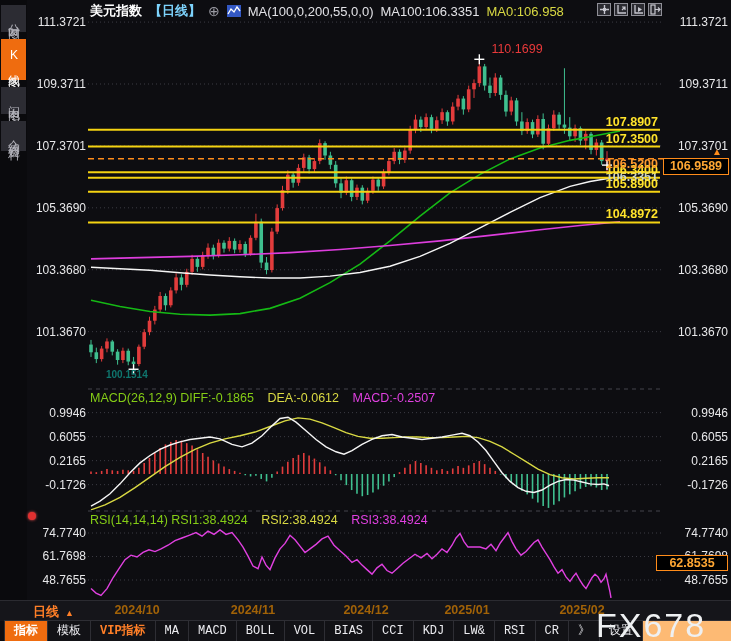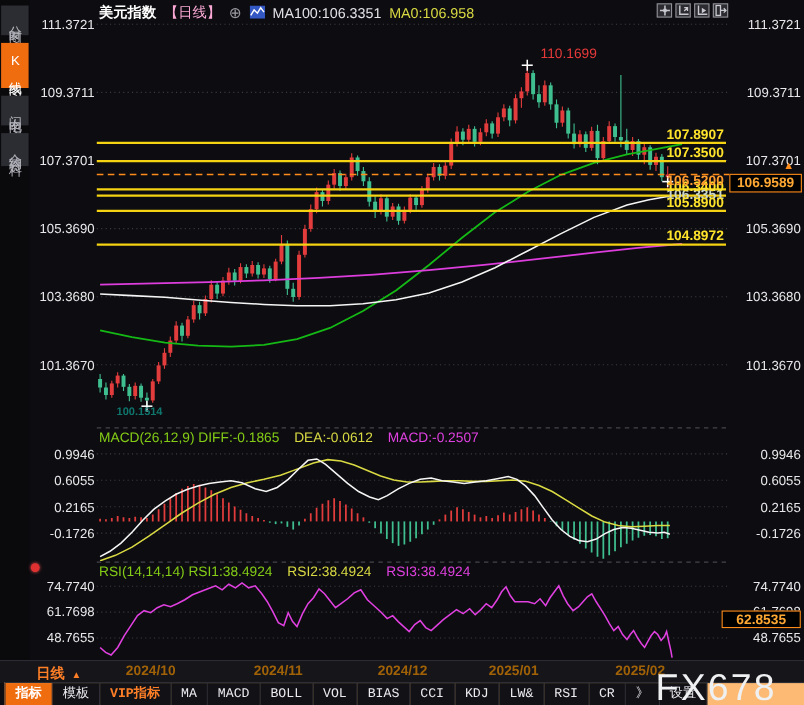--- a/index.html
+++ b/index.html
@@ -10,21 +10,21 @@
   #sidebar{position:absolute;left:0;top:0;width:27px;height:600px;background:#0a0a0d;z-index:5;
            display:flex;flex-direction:column;align-items:center;padding-top:5px;box-sizing:border-box;}
   .side-item{width:25px;margin-bottom:7px;padding:9px 0;background:#2c2c33;color:#b3b3bb;
              writing-mode:vertical-rl;text-orientation:upright;text-align:center;
              font-size:12px;letter-spacing:3px;cursor:pointer;display:flex;align-items:center;justify-content:center;}
   .side-item.active{background:#ef6c0f;color:#ffffff;}
   
   #topbar{position:absolute;left:90px;top:2px;height:18px;display:flex;align-items:center;gap:7px;
           font-size:13px;z-index:10;white-space:nowrap;}
   #topbar .title{color:#ffffff;font-weight:bold;}
-  #topbar .period{color:#f9a8d4;font-weight:normal;}
+  #topbar .period{color:#7dd3fc;font-weight:bold;}
   #topbar .plus{color:#9a9aa2;font-size:14px;cursor:pointer;}
   #topbar .ma{color:#e2e2e6;}
   #topbar .ma0{color:#d9d943;}
   #wicons{position:absolute;left:597px;top:3px;display:flex;gap:3px;z-index:10;}
   .wicon{width:14px;height:13px;background:#2b2b31;border:1px solid #8f8f97;box-sizing:border-box;
          display:flex;align-items:center;justify-content:center;cursor:pointer;}
   
   .axlab{position:absolute;font-size:12px;color:#e8e8ea;height:16px;line-height:16px;z-index:6;}
   .axlab.left{left:28px;width:58px;text-align:right;}
   .axlab.right{left:664px;width:64px;text-align:right;}
@@ -424,20 +424,21 @@
   </div>
 
 <div id="topbar">
   <span class="title">美元指数</span>
   <span class="period">【日线】</span>
   <span class="plus">⊕</span>
   <svg width="14" height="12">
     <rect x="0" y="0" width="14" height="12" fill="#3358c4"></rect>
     <polyline points="1,9 4,4 7,7 10,2 13,6" fill="none" stroke="#ffffff" stroke-width="1.3"></polyline>
   </svg>
+  <span class="ma">MA(100,0,200,55,0,0)</span>
   <span class="ma">MA100:106.3351</span>
   <span class="ma0">MA0:106.958</span>
 </div>
 
 <div id="wicons">
   <div class="wicon">
     <svg width="11" height="11">
         <path d="M5.5 1v9M1 5.5h9" stroke="#c8c8d0" stroke-width="1.4"></path>
         <rect x="4" y="4" width="3" height="3" fill="#c8c8d0"></rect>
       </svg>

